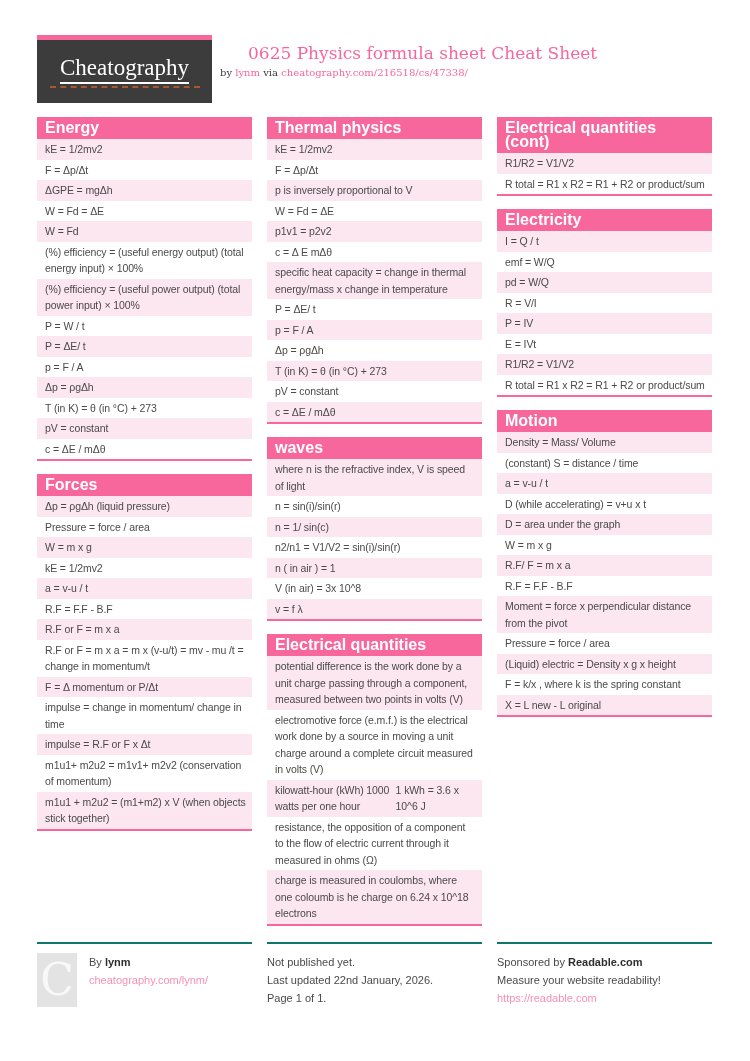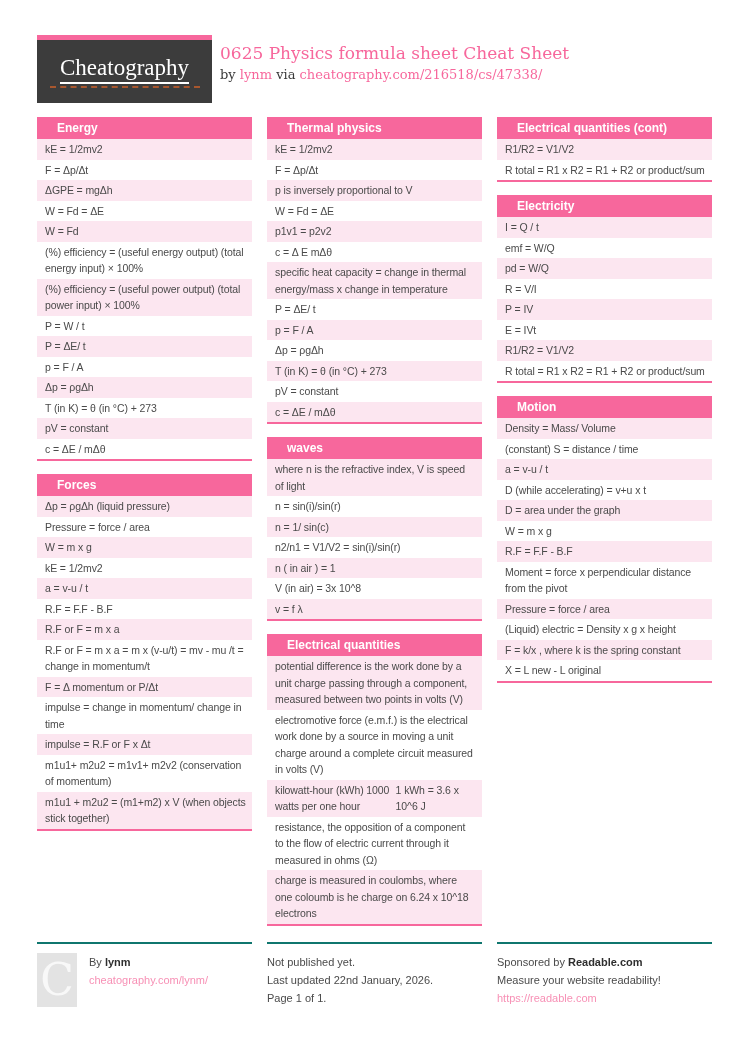--- a/index.html
+++ b/index.html
@@ -24,30 +24,30 @@
     border-top:5px solid var(--accent);
     display:flex;flex-direction:column;align-items:center;justify-content:center;
     flex:0 0 auto;
   }
   .logo-text{
     font-family:Liberation Serif, serif;color:#fff;font-size:23px;
     border-bottom:2px solid #fff;line-height:1.1;padding-bottom:1px;
   }
   .logo-dash{width:150px;border-top:2px dashed #a8572e;margin-top:2px;}
   .title-block{margin-left:8px;padding-top:8px;font-family:"DejaVu Serif",serif;}
-  .sheet-title{color:var(--accent);font-size:17px;font-weight:normal;line-height:1.25;}
-  .byline{font-size:13px;color:#3a3a3a;margin-top:3px;}
+  .sheet-title{color:var(--accent);font-size:17px;font-weight:normal;line-height:1.25;margin-left:28px;}
+  .byline{font-size:10px;color:#3a3a3a;margin-top:3px;}
   .byline a{color:var(--accent);text-decoration:none;}
   
   .content{display:flex;gap:15px;margin-top:14px;height:831px;overflow:hidden;}
   .col{width:215px;flex:0 0 215px;}
   .section{margin-bottom:13px;border-bottom:2px solid var(--accent);}
   .sec-header{
-    background:var(--accent);color:#fff;font-size:12px;font-weight:bold;
-    padding:4px 20px;line-height:14px;
+    background:var(--accent);color:#fff;font-size:16px;font-weight:bold;
+    padding:4px 8px;line-height:14px;
   }
   .row{
     font-size:10.5px;line-height:16.5px;letter-spacing:-0.1px;
     padding:2px 6px 2px 8px;color:var(--row-text);background:#fff;
   }
   .rows > .row:nth-child(odd){background:var(--pink-light);}
   .row.twocol{display:flex;}
   .row.twocol .c1{flex:1.45;padding-right:4px;}
   .row.twocol .c2{flex:1;}
   
@@ -195,20 +195,21 @@
         </div>
         <div class="section">
           <div class="sec-header">Motion</div>
           <div class="rows">
             <div class="row">Density = Mass/ Volume</div>
             <div class="row">(constant) S = distance / time</div>
             <div class="row">a = v-u / t</div>
             <div class="row">D (while accelerating) = v+u x t</div>
             <div class="row">D = area under the graph</div>
             <div class="row">W = m x g</div>
+            <div class="row">R.F/ F = m x a</div>
             <div class="row">R.F = F.F - B.F</div>
             <div class="row">Moment = force x perpendicular distance from the pivot</div>
             <div class="row">Pressure = force / area</div>
             <div class="row">(Liquid) electric = Density x g x height</div>
             <div class="row">F = k/x , where k is the spring constant</div>
             <div class="row">X = L new - L original</div>
           </div>
         </div>
       </div>
   </div>

